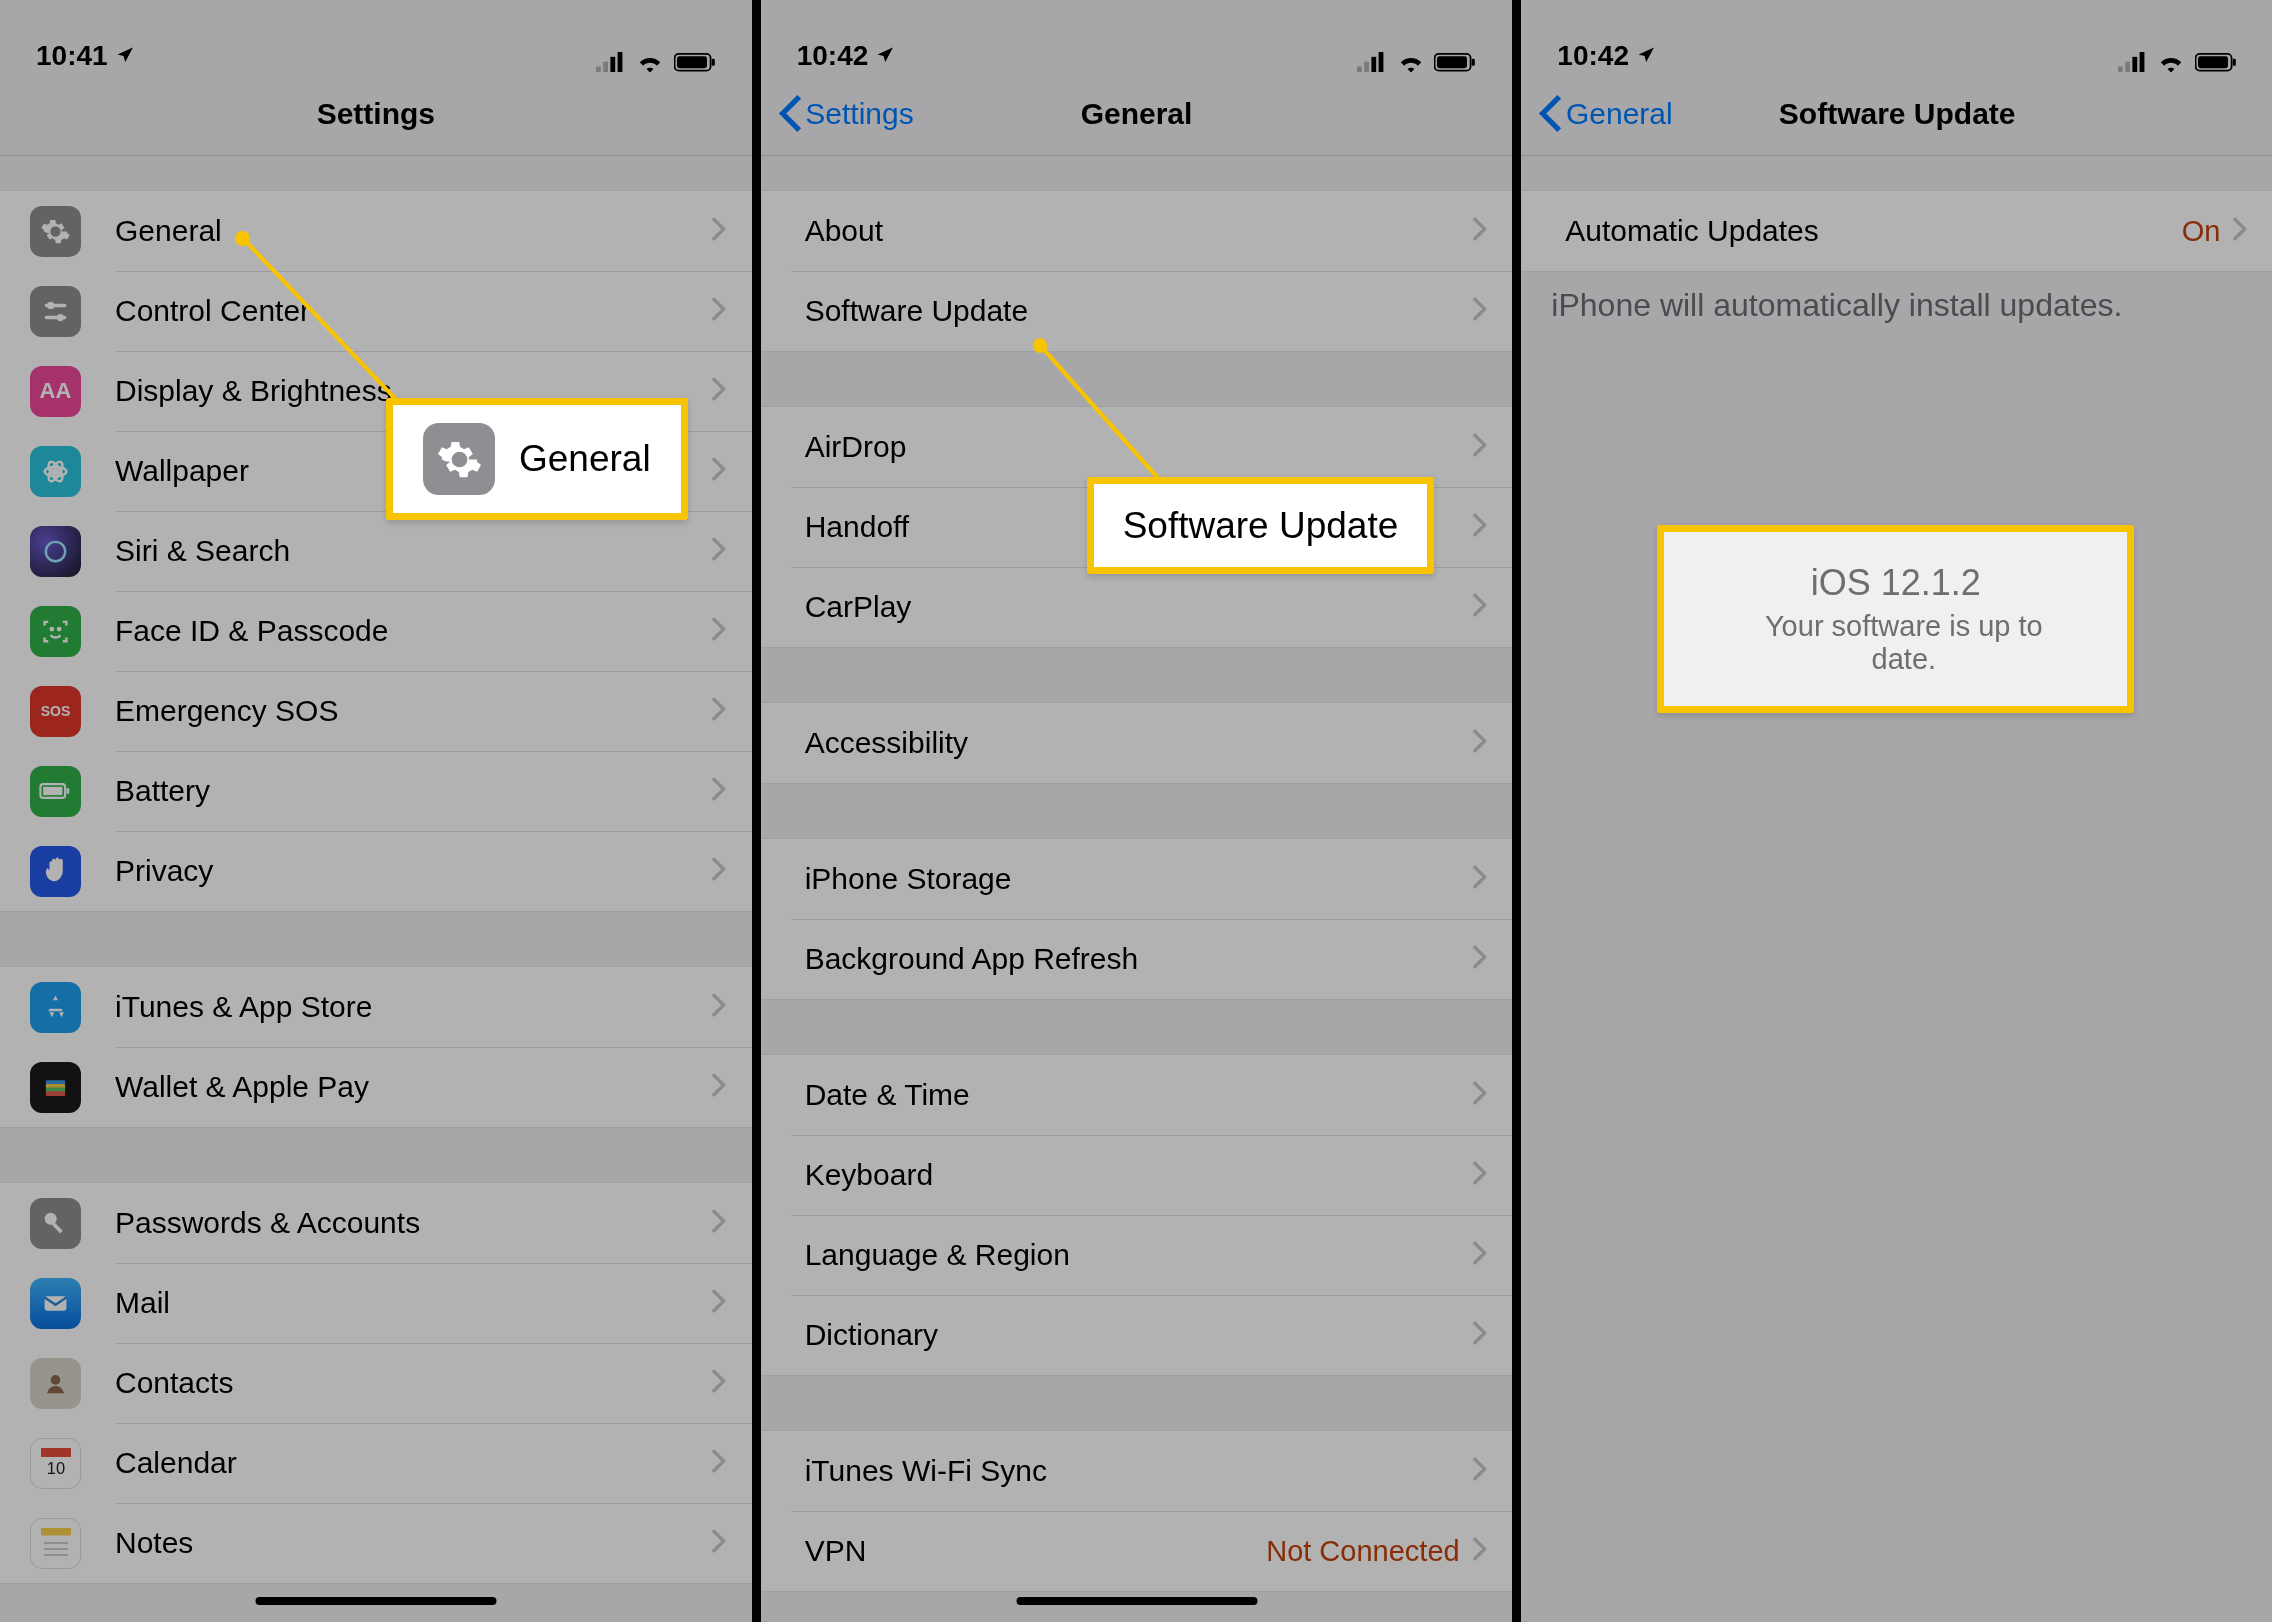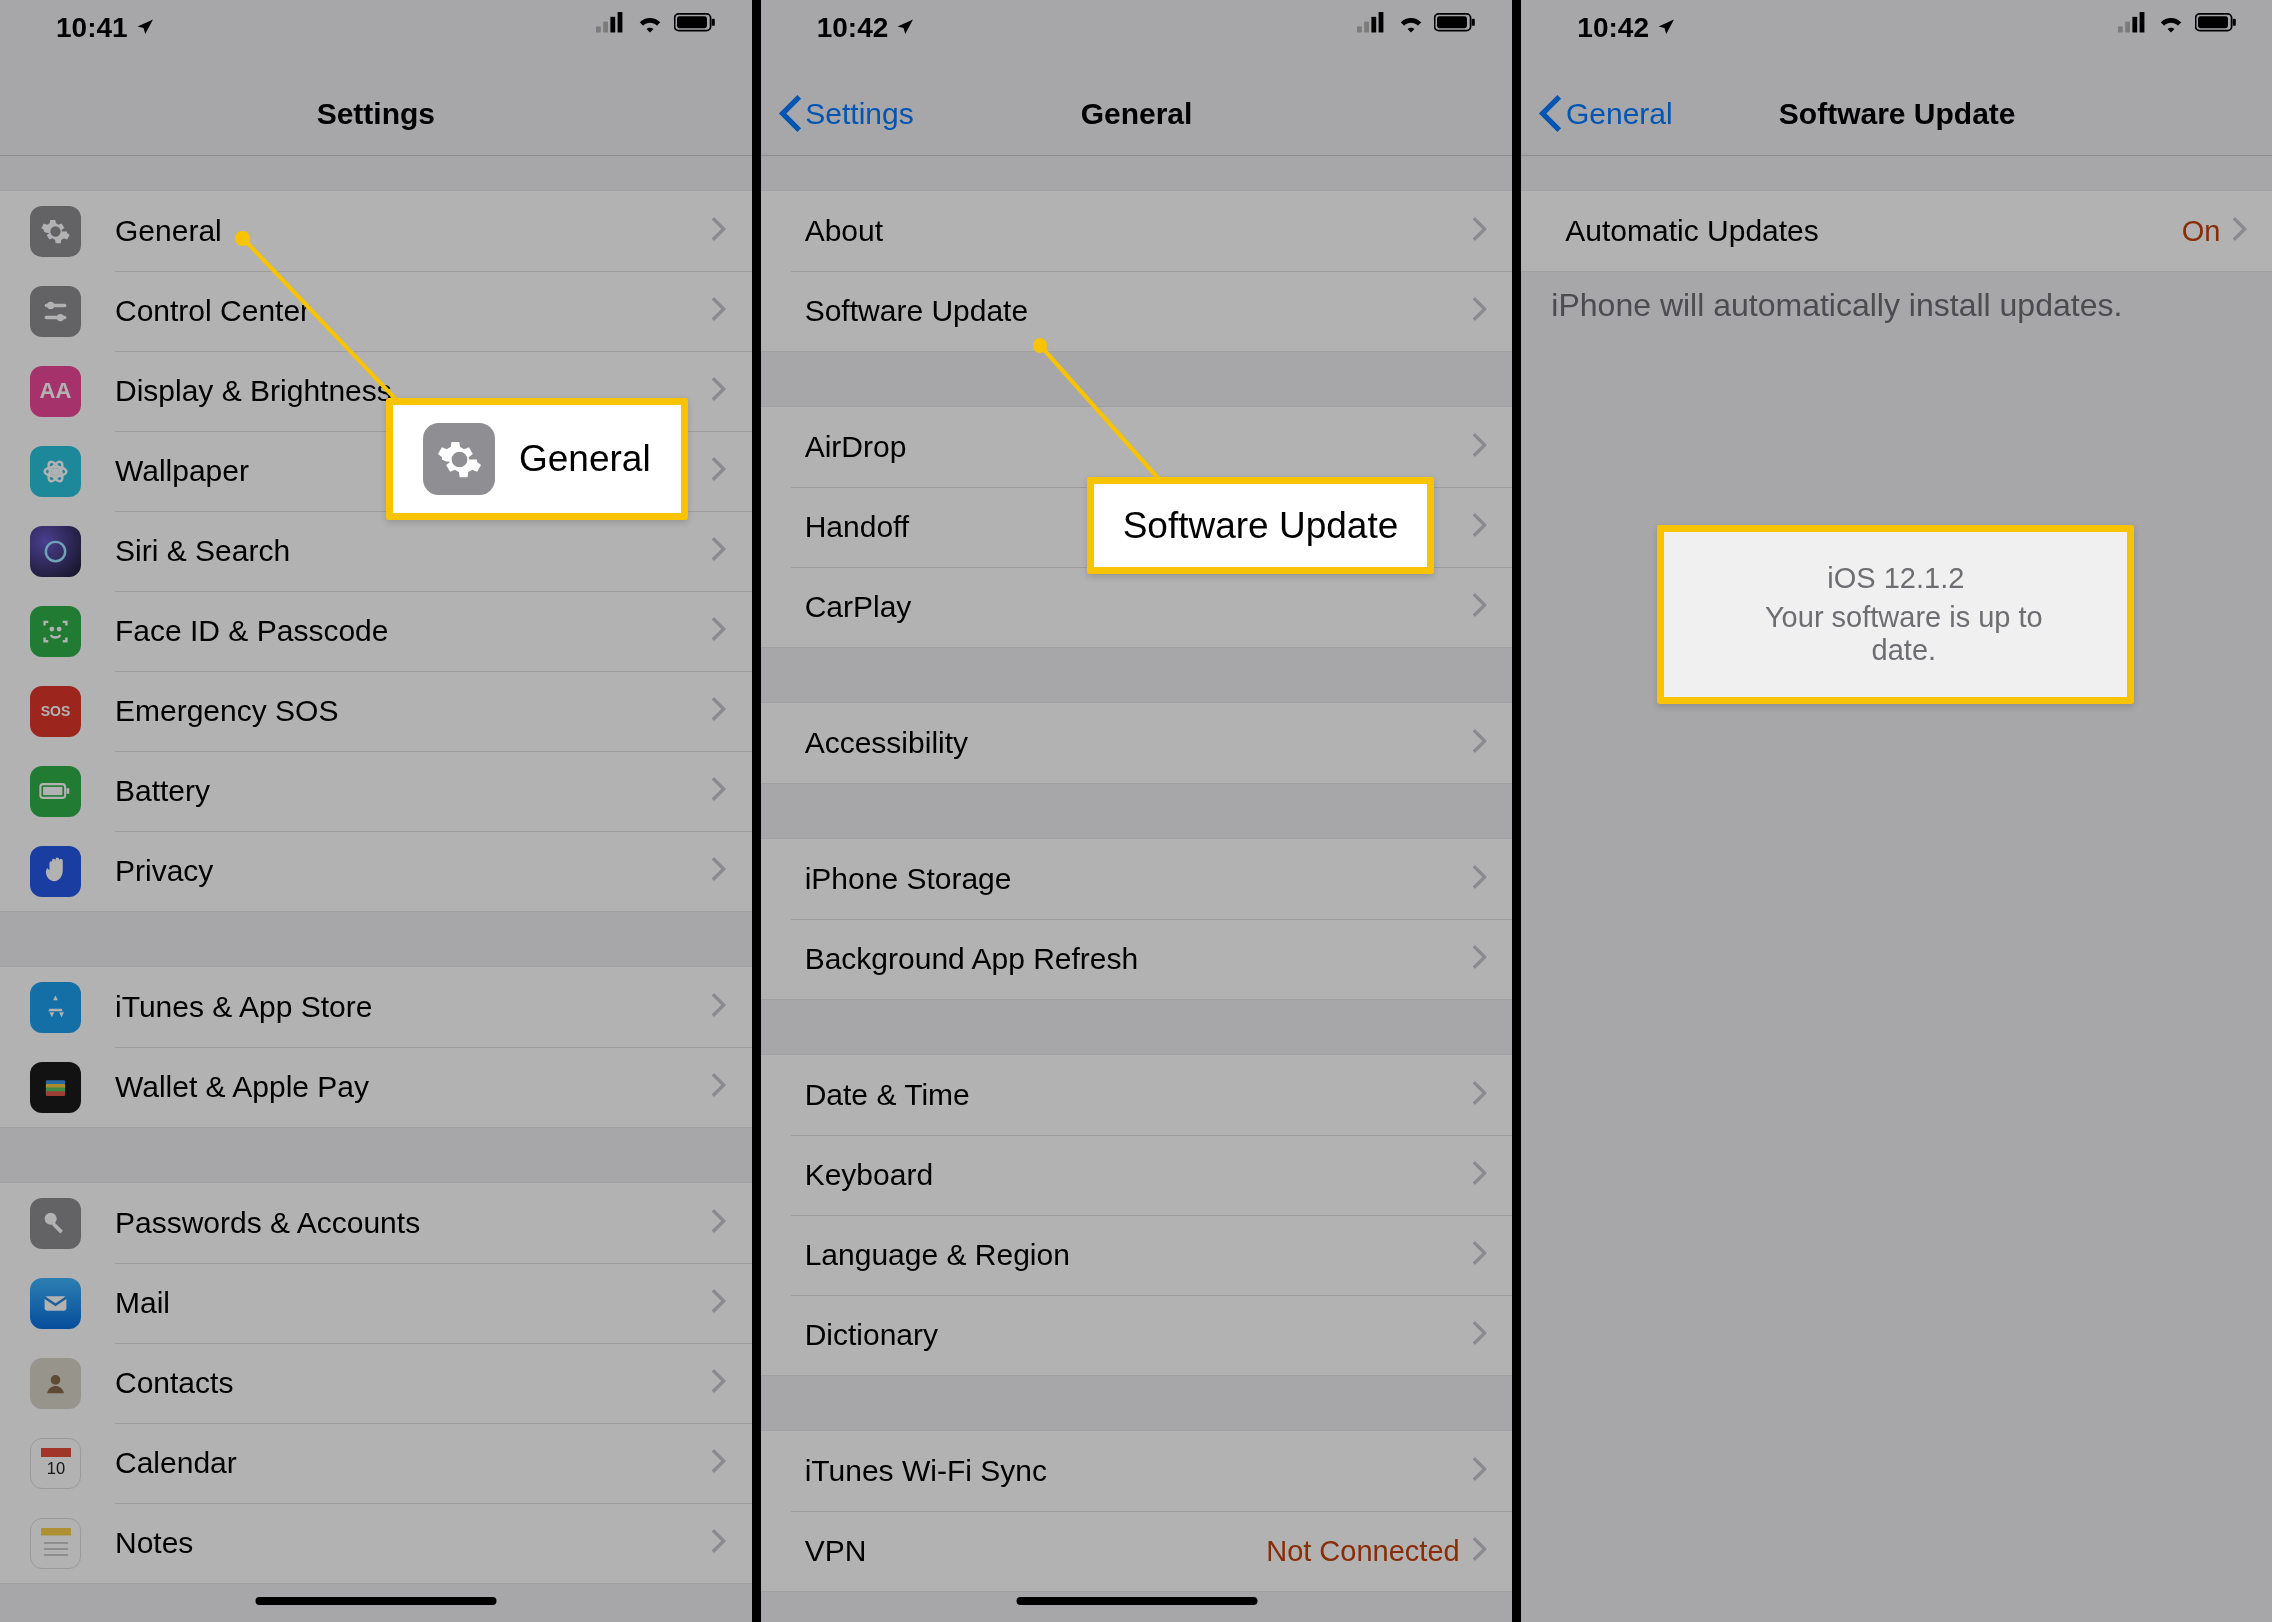--- a/index.html
+++ b/index.html
@@ -3,21 +3,21 @@
 <meta charset="utf-8">
 <style>
   * { box-sizing: border-box; margin: 0; padding: 0; }
   html, body { width: 2273px; height: 1622px; font-family: -apple-system, "Helvetica Neue", Arial, sans-serif; }
   .stage { width: 2273px; height: 1622px; position: relative; background: #000; display: flex; }
   .phone { flex: 1 1 0; height: 100%; position: relative; background: #efeff4; overflow: hidden; }
   .phone + .phone { border-left: 9.7px solid #000; }
   .dim-overlay { position: absolute; inset: 0; background: rgba(0,0,0,0.30); pointer-events: none; z-index: 50; }
 
   
-  .status-bar { position: absolute; top: 0; left: 0; right: 0; height: 72px; display: flex; align-items: flex-start; justify-content: space-between; padding: 12px 36px; font-size: 28px; font-weight: 600; z-index: 10; margin-left: 20px; }
+  .status-bar { position: absolute; top: 0; left: 0; right: 0; height: 72px; display: flex; align-items: flex-end; justify-content: space-between; padding: 0 36px; font-size: 28px; font-weight: 600; z-index: 10; }
   .status-left { display: flex; align-items: center; gap: 7.2px; }
   .status-right { display: flex; align-items: center; gap: 9.7px; }
   .loc-icon svg { width: 20.5px; height: 20.5px; fill: #000; }
   .status-right svg { display: block; }
 
   
   .nav-bar { position: absolute; top: 72px; left: 0; right: 0; height: 84px; display: flex; align-items: center; justify-content: center; font-size: 30px; font-weight: 700; border-bottom: 1.2px solid rgba(0,0,0,0.15); }
   .nav-back { position: absolute; left: 17px; top: 0; bottom: 0; display: flex; align-items: center; gap: 3.6px; color: #007aff; font-size: 30px; font-weight: 400; }
   .nav-back svg { width: 24px; height: 37px; fill: #007aff; }
 
@@ -40,21 +40,21 @@
   .footer-text { padding: 14.5px 30px; font-size: 32px; color: #6d6d72; }
 
   
   .home-indicator { position: absolute; bottom: 17px; left: 50%; transform: translateX(-50%); width: 241px; height: 8.4px; background: #000; border-radius: 6px; z-index: 40; }
 
   
   .callout { position: absolute; z-index: 100; background: #fff; border: 7.2px solid #f8c300; border-radius: 2.4px; display: flex; align-items: center; padding: 18px 30px; font-size: 37px; font-weight: 500; color: #000; box-shadow: 0 2.4px 6px rgba(0,0,0,0.15); }
   .callout .c-icon { width: 72px; height: 72px; border-radius: 15.7px; background: #8e8e93; display: flex; align-items: center; justify-content: center; margin-right: 24px; }
   .callout .c-icon svg { width: 47px; height: 47px; fill: #fff; }
   .callout-su { flex-direction: column; justify-content: center; text-align: center; padding: 30px 54px; background: #f0f0f0; }
-  .callout-su .v { font-size: 29px; color: #6d6d72; font-weight: 400; }
+  .callout-su .v { font-size: 36px; color: #6d6d72; font-weight: 400; }
   .callout-su .m { font-size: 29px; color: #6d6d72; font-weight: 400; margin-top: 6px; margin-left: 16px; }
 
   .anchor-dot { position: absolute; width: 14.5px; height: 14.5px; border-radius: 50%; background: #f8c300; z-index: 90; }
   svg.connector { position: absolute; z-index: 80; pointer-events: none; }
 </style>
 </head>
 <body>
 
 <div class="stage">
 

